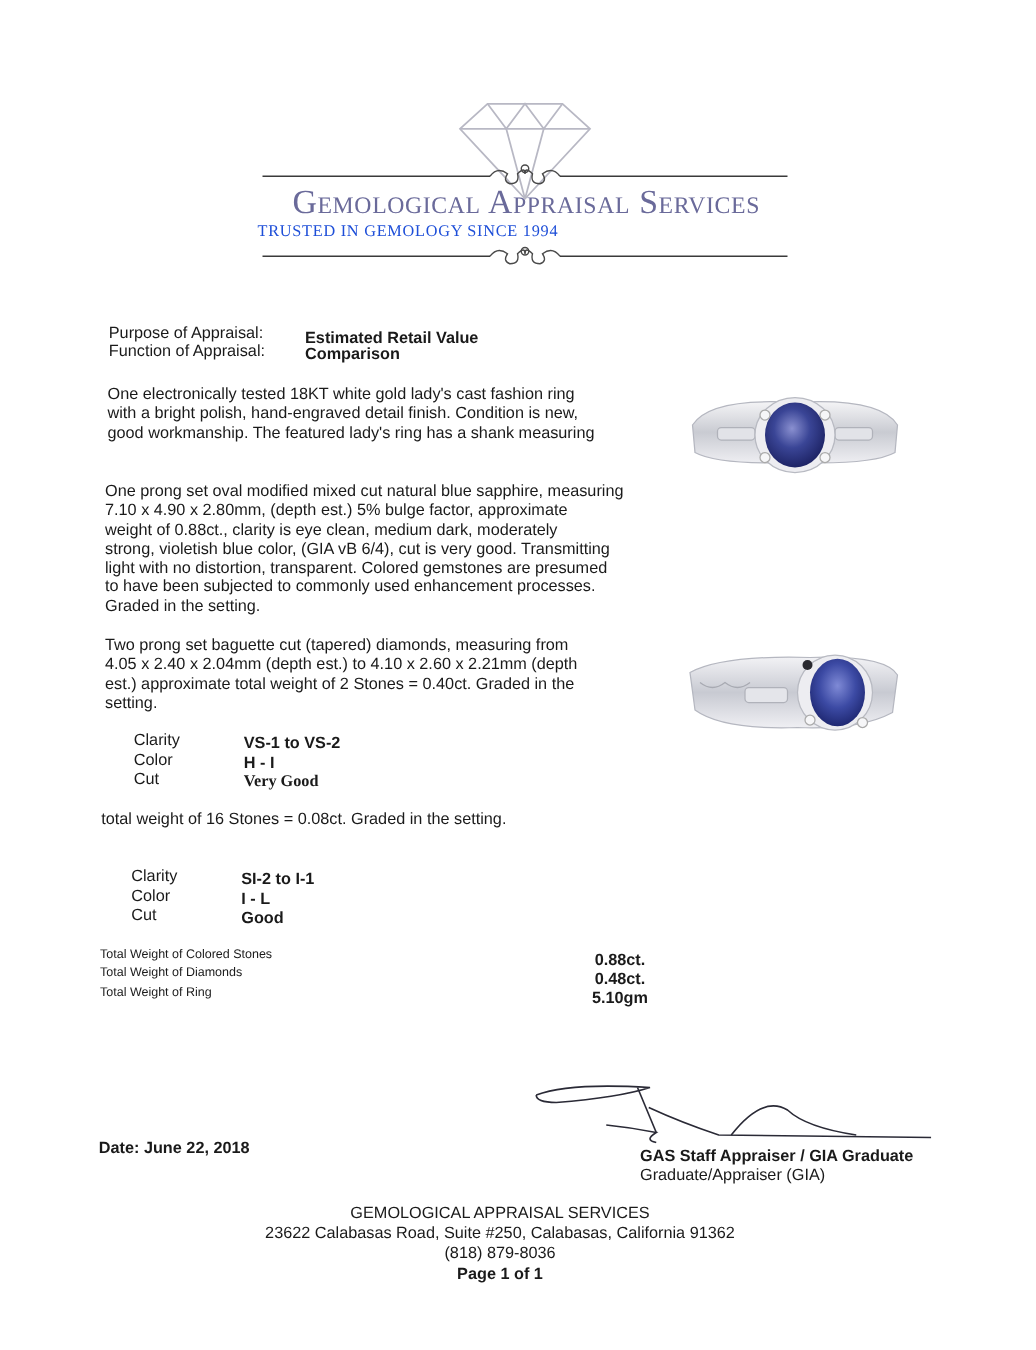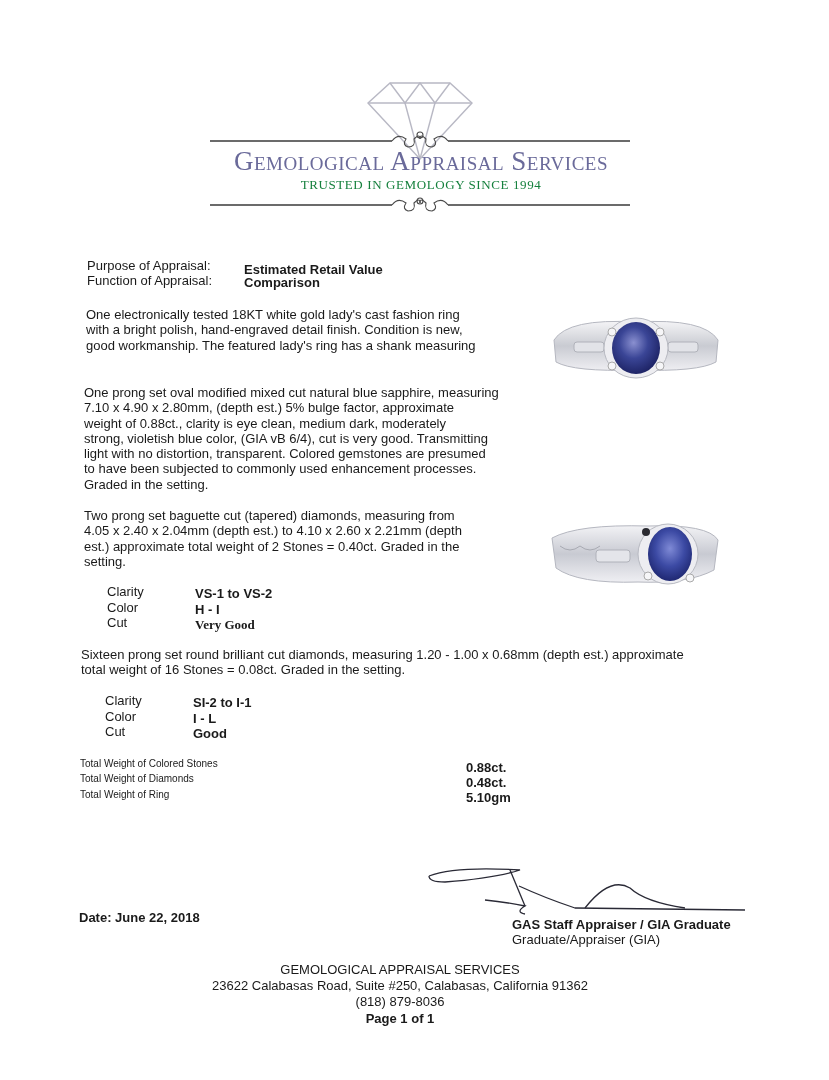--- a/index.html
+++ b/index.html
@@ -3,30 +3,30 @@
 <meta charset="utf-8">
 <style>
   html, body { margin: 0; padding: 0; background: #ffffff; }
   body { width: 829px; height: 1080px; position: relative; overflow: hidden;
          font-family: "Liberation Sans", sans-serif; color: #1a1a1a; }
   .abs { position: absolute; }
   .logo-svg { position: absolute; left: 200px; top: 75px; }
   .brand-title { position: absolute; left: 206px; top: 146px; width: 430px; text-align: center;
          font-family: "Liberation Serif", serif; font-size: 27px; letter-spacing: 0.5px;
          color: #6a6a9a; font-variant: small-caps; white-space: nowrap; }
-  .brand-tag { position: absolute; left: 206px; top: 177px; width: 430px; text-align: center;
-         font-family: "Liberation Serif", serif; font-size: 13px; color: #15803d; letter-spacing: 0.6px; white-space: nowrap; }
+  .brand-tag { position: absolute; left: 206px; top: 177px; width: 430px; 
+         font-family: "Liberation Serif", serif; font-size: 13px; color: #1d4ed8; letter-spacing: 0.6px; white-space: nowrap; }
   .body-text { font-size: 13px; line-height: 15.3px; white-space: nowrap; }
   .kv-label { font-size: 13px; }
   .kv-value { font-size: 13px; font-weight: bold; }
   .grade-row { position: absolute; font-size: 13px; line-height: 15.5px; }
   .grade-row .g-label { position: absolute; left: 0; width: 80px; }
   .grade-row .g-value { position: absolute; left: 88px; font-weight: bold; white-space: nowrap; }
   .totals-label { font-size: 10px; line-height: 15.5px; }
-  .totals-value { font-size: 13px; line-height: 15.5px; font-weight: bold; text-align: left; width: 60px; }
+  .totals-value { font-size: 13px; line-height: 15.5px; font-weight: bold; text-align: center; width: 60px; }
   .footer { position: absolute; left: 150px; width: 500px; text-align: center; font-size: 13px; line-height: 16px; }
   .photo { position: absolute; }
 </style>
 </head>
 <body>
 
 <svg class="logo-svg" width="440" height="140" viewBox="0 0 440 140">
 
   <g fill="none" stroke="#b8b8c4" stroke-width="1.4">
     <polygon points="190,8 250,8 272,28 220,84 168,28"></polygon>
@@ -90,21 +90,20 @@
 <div class="grade-row" style="left:107px; top:600px;">
   <span class="g-label">Color</span>
   <span class="g-value" style="top:2px;">H - I</span>
 </div>
 <div class="grade-row" style="left:107px; top:615px;">
   <span class="g-label">Cut</span>
   <span class="g-value" style="top:2px;font-family:Liberation Serif, serif;">Very Good</span>
 </div>
 
 <div class="abs body-text" style="left:81px; top:647px;">
-  <div>Sixteen prong set round brilliant cut diamonds, measuring 1.20 - 1.00 x 0.68mm (depth est.) approximate</div>
   <div>total weight of 16 Stones = 0.08ct. Graded in the setting.</div>
 </div>
 
 <div class="grade-row" style="left:105px; top:693px;">
   <span class="g-label">Clarity</span>
   <span class="g-value" style="top:2px;">SI-2 to I-1</span>
 </div>
 <div class="grade-row" style="left:105px; top:709px;">
   <span class="g-label">Color</span>
   <span class="g-value" style="top:2px;">I - L</span>

